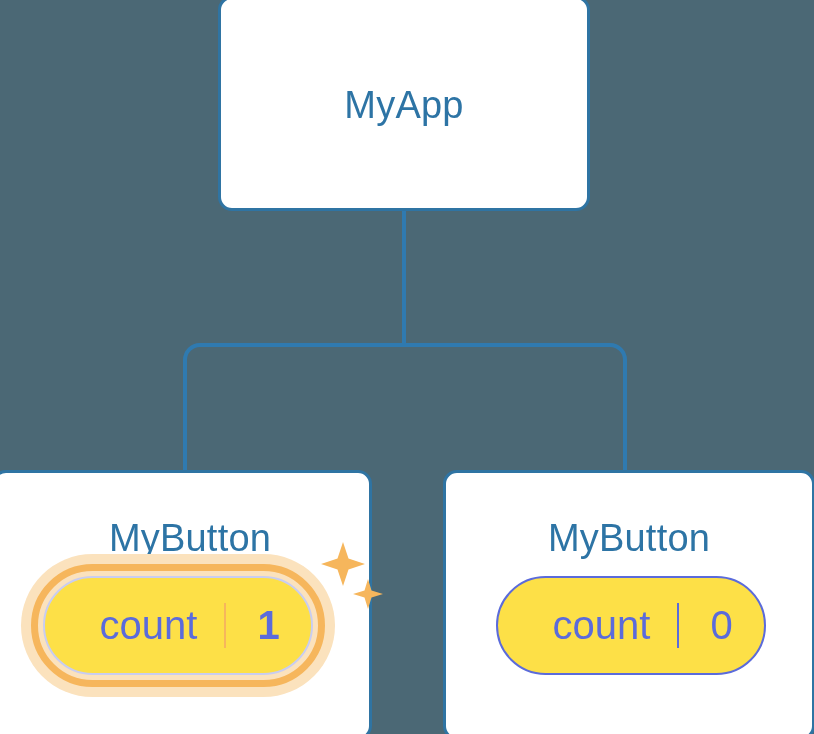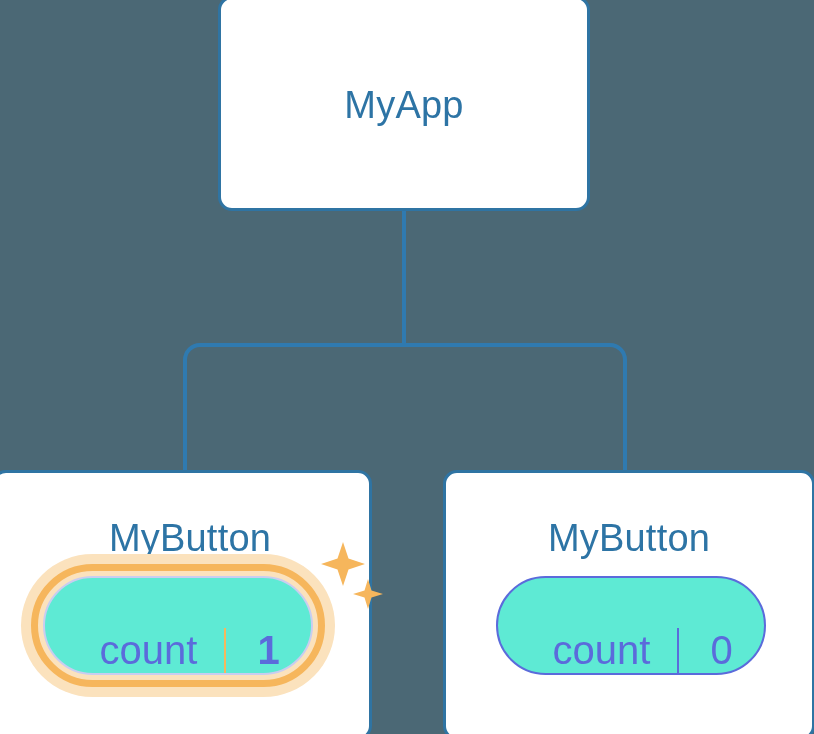--- a/index.html
+++ b/index.html
@@ -87,27 +87,27 @@
   #card-child-left .pill-wrap {
     left: 48px;
   }
   #card-child-right .pill-wrap {
     left: 50px;
   }
 
   .pill {
     position: relative;
     display: flex;
-    align-items: flex-end;
+    align-items: center;
     width: 270px;
     height: 99px;
     box-sizing: border-box;
     border: 2px solid #5b6bdb;
     border-radius: 50px;
-    background: #5eead4;
+    background: #fde047;
   }
   .pill .pill-key,
   .pill .pill-val {
     display: flex;
     align-items: center;
     justify-content: center;
     color: #5b6bdb;
     font-size: 40px;
     font-weight: 400;
     box-sizing: border-box;

